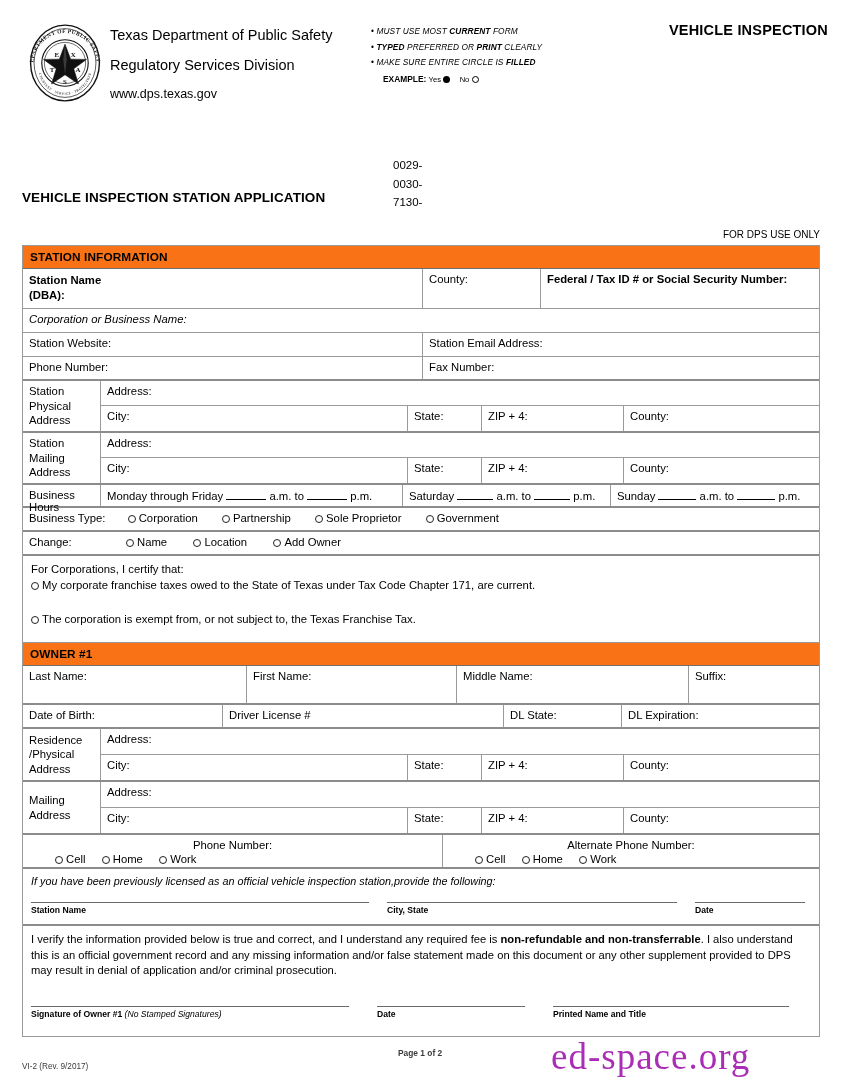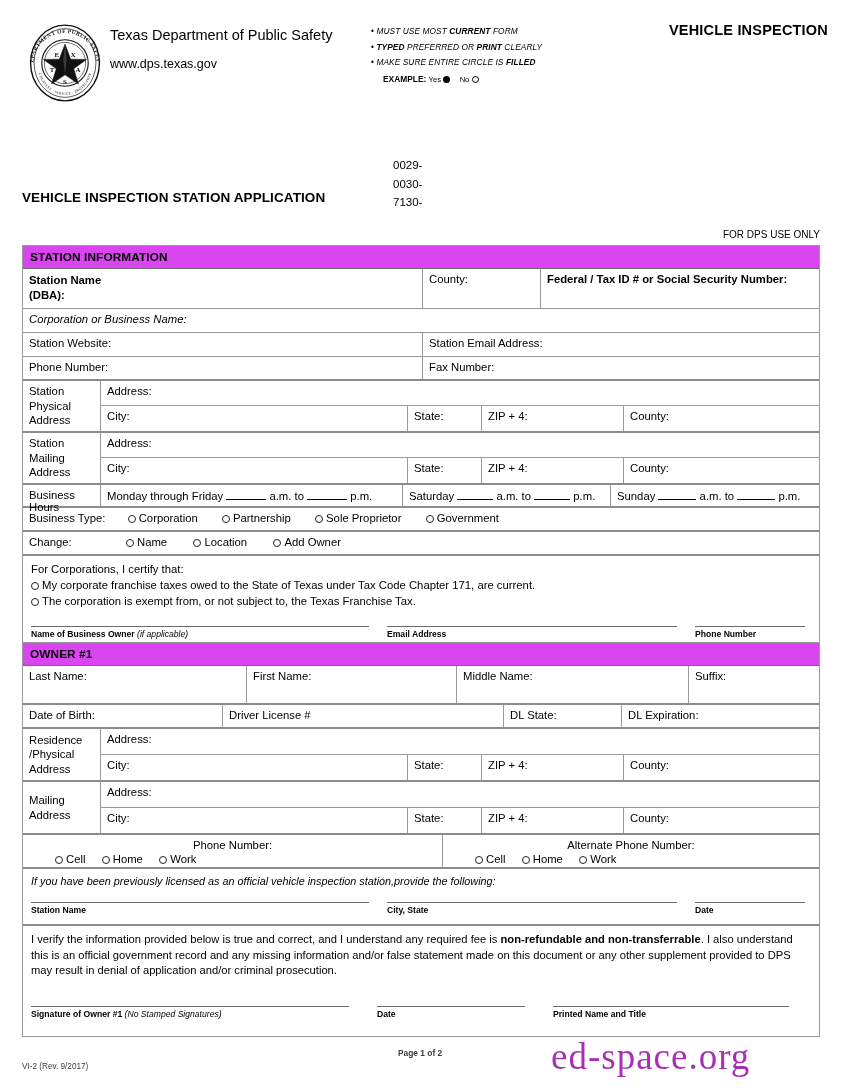--- a/index.html
+++ b/index.html
@@ -34,21 +34,21 @@
   .app-title{position:absolute;left:22px;top:190px;font-size:13.5px;font-weight:bold;letter-spacing:.1px;}
   .formnums{position:absolute;left:393px;top:156px;font-size:11.5px;line-height:18.5px;}
   .dps-only{position:absolute;right:24px;top:229px;font-size:10px;}
 
   
   .tbl{position:absolute;left:22px;width:798px;border:1px solid #9a9a9a;box-sizing:border-box;background:#fff;}
   .row{display:flex;border-bottom:1px solid #9a9a9a;box-sizing:border-box;}
   .row.last{border-bottom:none;}
   .cell{box-sizing:border-box;padding:4px 6px;font-size:11.3px;border-right:1px solid #9a9a9a;position:relative;}
   .cell.nb{border-right:none;}
-  .bandhead{background:#d946ef;font-weight:bold;font-size:11.8px;padding:4px 7px;border-bottom:1px solid #6f6f6f;letter-spacing:.1px;}
+  .bandhead{background:#f97316;font-weight:bold;font-size:11.8px;padding:4px 7px;border-bottom:1px solid #6f6f6f;letter-spacing:.1px;}
   .thick{border-bottom:2px solid #8c8c8c;}
 
   .vstack{display:flex;flex-direction:column;}
   .sidelabel{box-sizing:border-box;padding:5px 6px;font-size:11.3px;line-height:14.5px;border-right:1px solid #9a9a9a;display:flex;align-items:center;}
 
   .radio{display:inline-block;width:8px;height:8px;border-radius:50%;border:1px solid #222;background:#fff;box-sizing:border-box;vertical-align:-1px;margin-right:3px;}
 
   .ul{display:inline-block;border-bottom:1px solid #000;height:10px;}
 
   
@@ -89,20 +89,21 @@
         <text x="40.5" y="43" font-size="8" font-family="Liberation Serif, serif" font-weight="bold" fill="#111" text-anchor="middle">E</text>
         <text x="59.5" y="43" font-size="8" font-family="Liberation Serif, serif" font-weight="bold" fill="#111" text-anchor="middle">X</text>
         <text x="35" y="60" font-size="8" font-family="Liberation Serif, serif" font-weight="bold" fill="#111" text-anchor="middle">T</text>
         <text x="65" y="60" font-size="8" font-family="Liberation Serif, serif" font-weight="bold" fill="#111" text-anchor="middle">A</text>
         <text x="50" y="74" font-size="8" font-family="Liberation Serif, serif" font-weight="bold" fill="#111" text-anchor="middle">S</text>
       </svg>
     </div>
 
     <div class="org">
       <div class="line1">Texas Department of Public Safety</div>
+      <div class="line2">Regulatory Services Division</div>
       <div class="line3">www.dps.texas.gov</div>
     </div>
 
     <div class="instructions">
       <div class="bullet">
         <span class="dot">•</span> <i>MUST USE MOST <b>CURRENT</b> FORM</i>
       </div>
       <div class="bullet">
         <span class="dot">•</span> <i><b>TYPED</b> PREFERRED OR <b>PRINT</b> CLEARLY</i>
       </div>
@@ -285,21 +286,21 @@
         <span class="radio"></span><span>Add Owner</span>
       </div>
     </div>
 
     <div class="row last" style="height:88px;">
       <div class="cell nb" style="width:796px;padding:5px 8px 0 8px;">
         <div style="line-height:16px;">For Corporations, I certify that:</div>
         <div style="line-height:16px;">
           <span class="radio"></span><span>My corporate franchise taxes owed to the State of Texas under Tax Code Chapter 171, are current.</span>
         </div>
-        <div style="line-height:16px;">
+        <div style="line-height:16px;margin-top:18px;">
           <span class="radio"></span><span>The corporation is exempt from, or not subject to, the Texas Franchise Tax.</span>
         </div>
         <div style="display:flex;gap:18px;margin-top:16px;">
           <div style="width:338px;">
             <div class="sigline"></div>
             <div class="sigcap"><span>Name of Business Owner</span> <i>(if applicable)</i></div>
           </div>
           <div style="width:290px;">
             <div class="sigline"></div>
             <div class="sigcap">Email Address</div>

